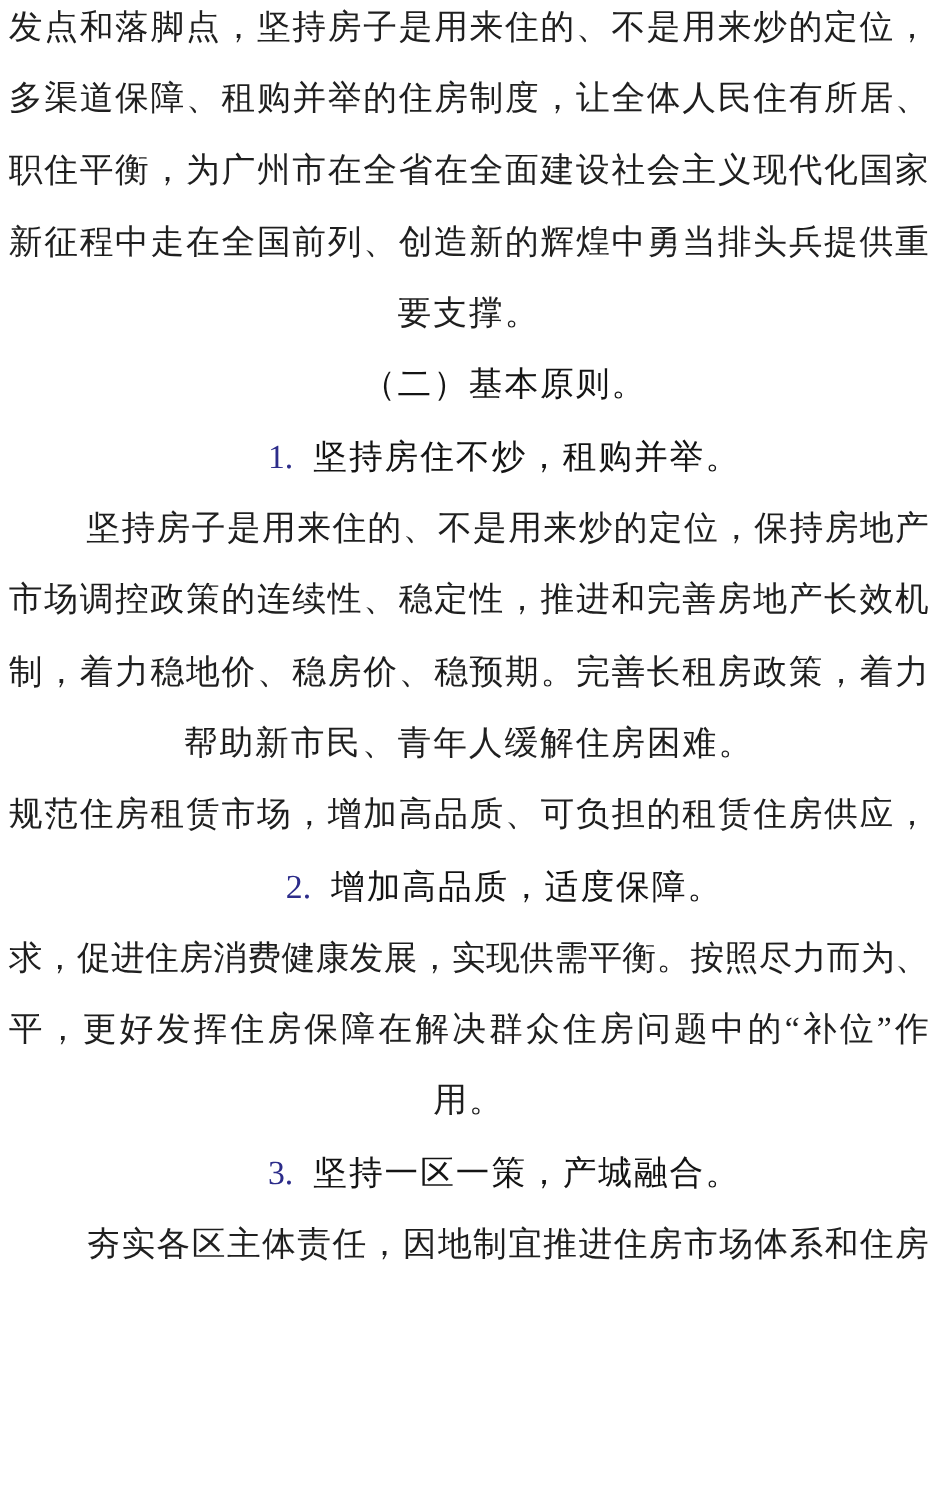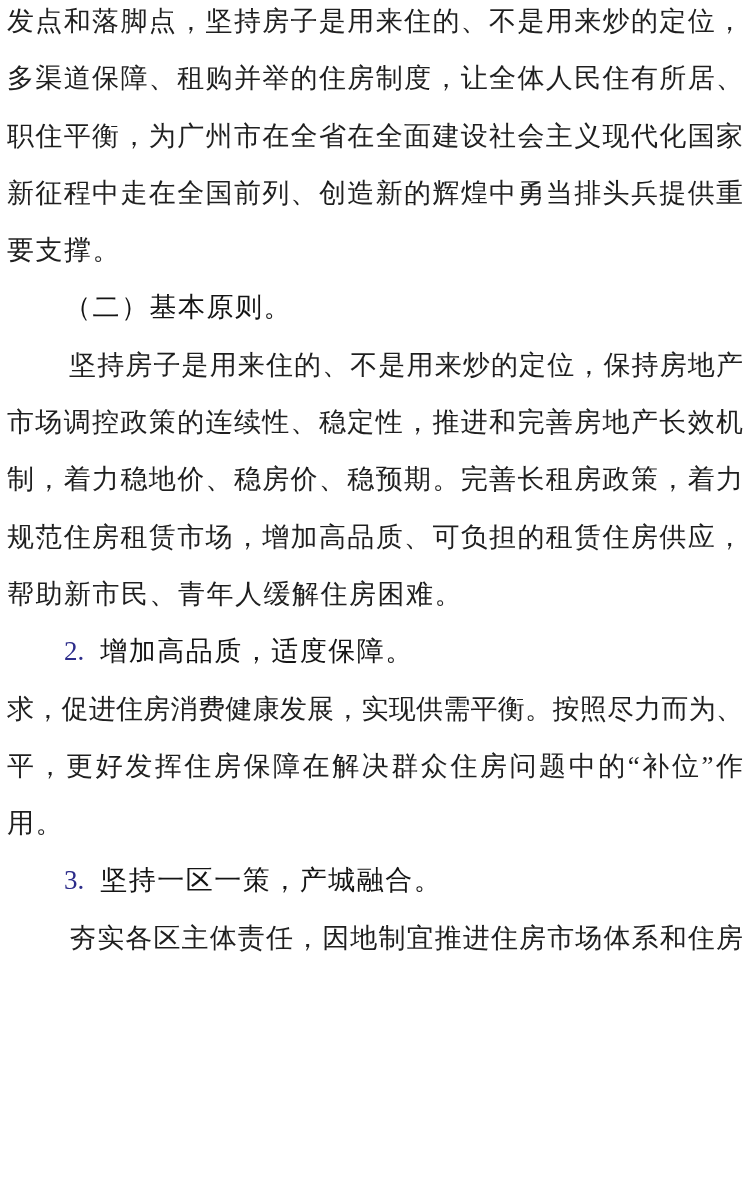--- a/index.html
+++ b/index.html
@@ -20,20 +20,21 @@
     padding: 0 7px;
     margin-top: -7px;
     overflow: hidden;
   }
   .line {
     height: 57.3px;
     line-height: 57.3px;
     font-size: 27px;
     color: #1f1f1f;
     white-space: nowrap;
+    text-align: center;
   }
   
   .jf {
     white-space: normal;
     text-align: justify;
     text-align-last: justify;
     text-justify: inter-character;
   }
   
   .ind {
@@ -63,26 +64,27 @@
 <div class="page">
 
   <div class="line jf">发点和落脚点，坚持房子是用来住的、不是用来炒的定位，</div>
   <div class="line jf">多渠道保障、租购并举的住房制度，让全体人民住有所居、</div>
   <div class="line jf">职住平衡，为广州市在全省在全面建设社会主义现代化国家</div>
   <div class="line jf">新征程中走在全国前列、创造新的辉煌中勇当排头兵提供重</div>
   <div class="line end">要支撑。</div>
 
   <div class="line hd">（二）基本原则。</div>
 
+  <div class="line hd"><span class="num">1.</span><span>坚持房住不炒，租购并举。</span></div>
 
   <div class="line jf ind">坚持房子是用来住的、不是用来炒的定位，保持房地产</div>
   <div class="line jf">市场调控政策的连续性、稳定性，推进和完善房地产长效机</div>
   <div class="line jf">制，着力稳地价、稳房价、稳预期。完善长租房政策，着力</div>
+  <div class="line end">帮助新市民、青年人缓解住房困难。</div>
   <div class="line jf">规范住房租赁市场，增加高品质、可负担的租赁住房供应，</div>
-  <div class="line end">帮助新市民、青年人缓解住房困难。</div>
 
   <div class="line hd"><span class="num">2.</span><span>增加高品质，适度保障。</span></div>
 
   <div class="line jf">求，促进住房消费健康发展，实现供需平衡。按照尽力而为、</div>
   <div class="line jf">平，更好发挥住房保障在解决群众住房问题中的“补位”作</div>
   <div class="line end">用。</div>
 
   <div class="line hd"><span class="num">3.</span><span>坚持一区一策，产城融合。</span></div>
 
   <div class="line jf ind">夯实各区主体责任，因地制宜推进住房市场体系和住房</div>

